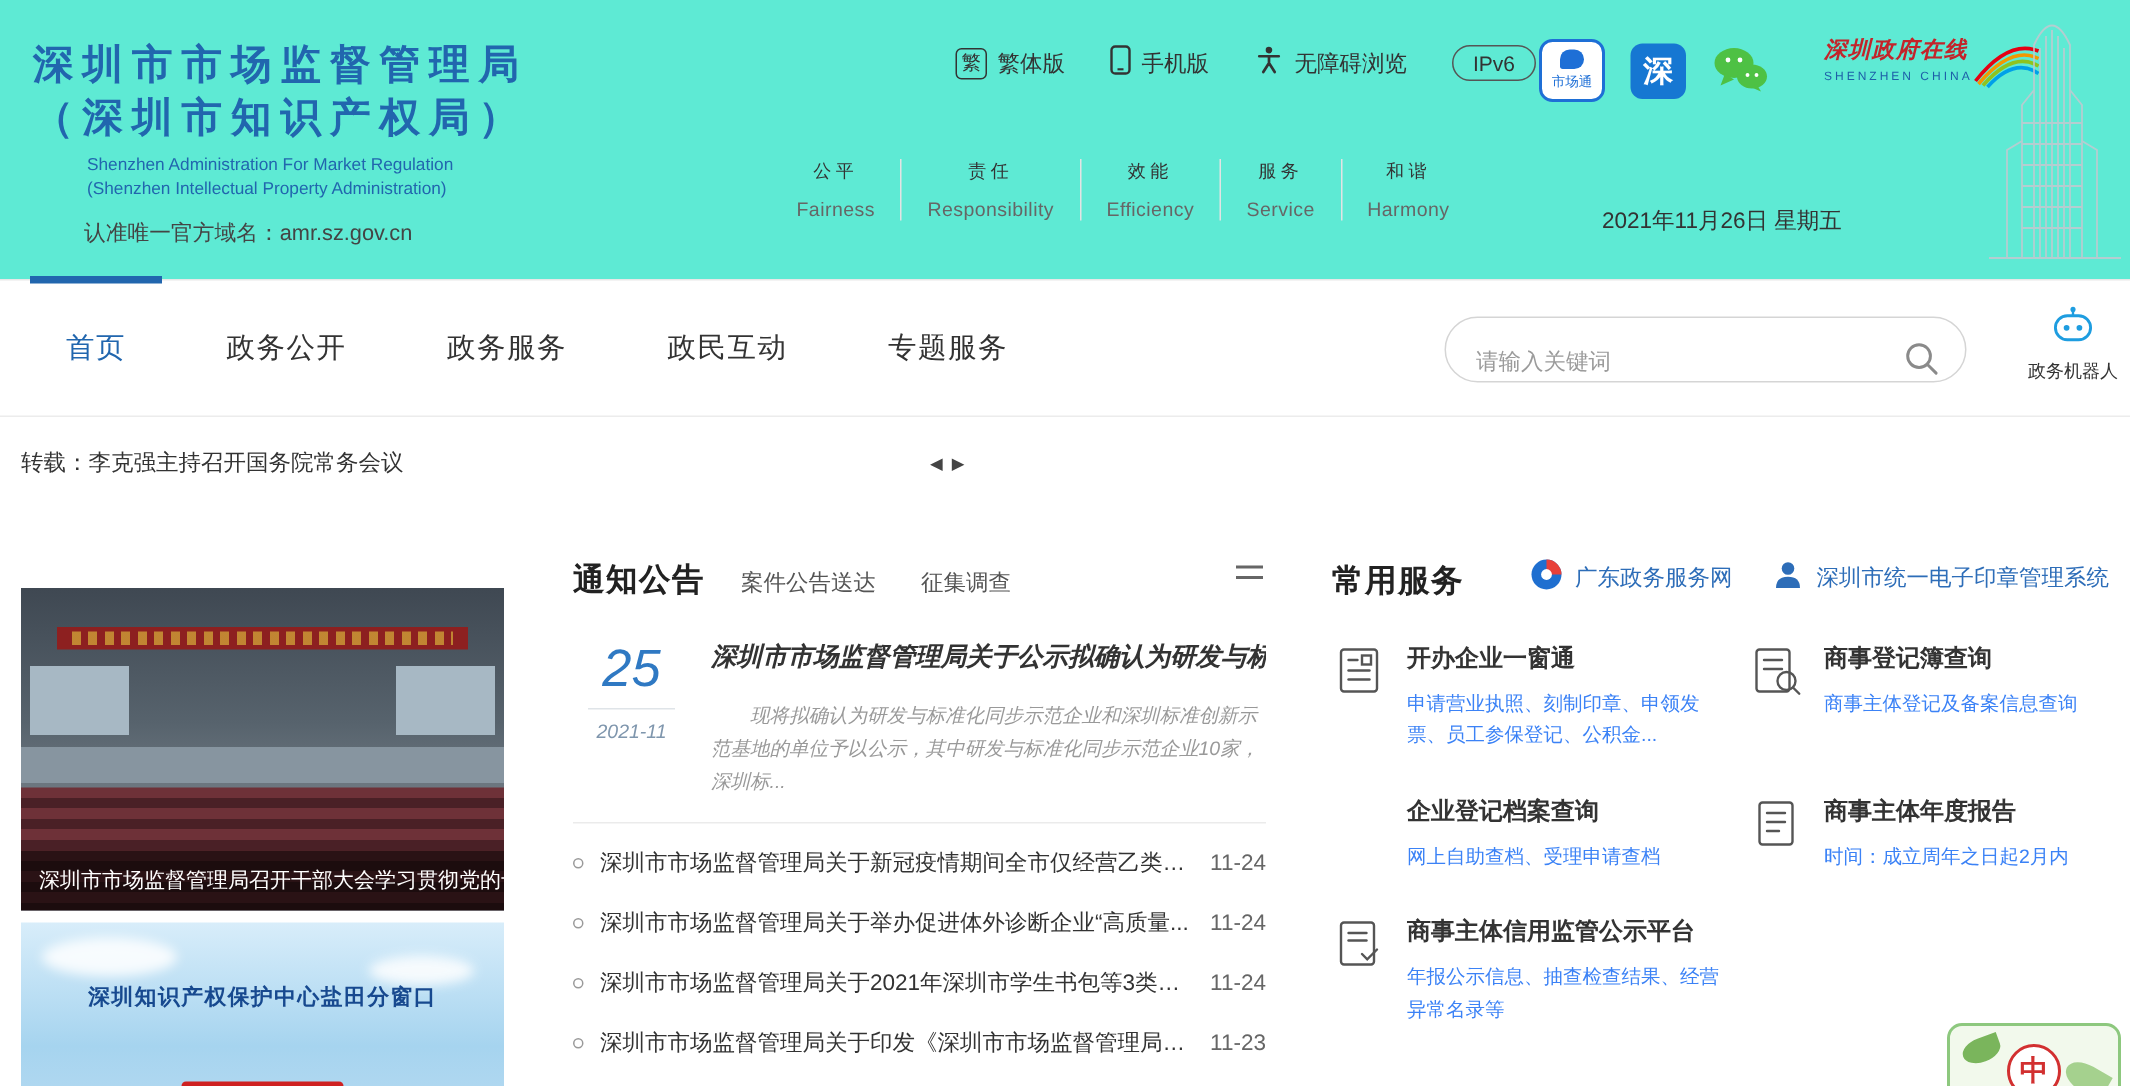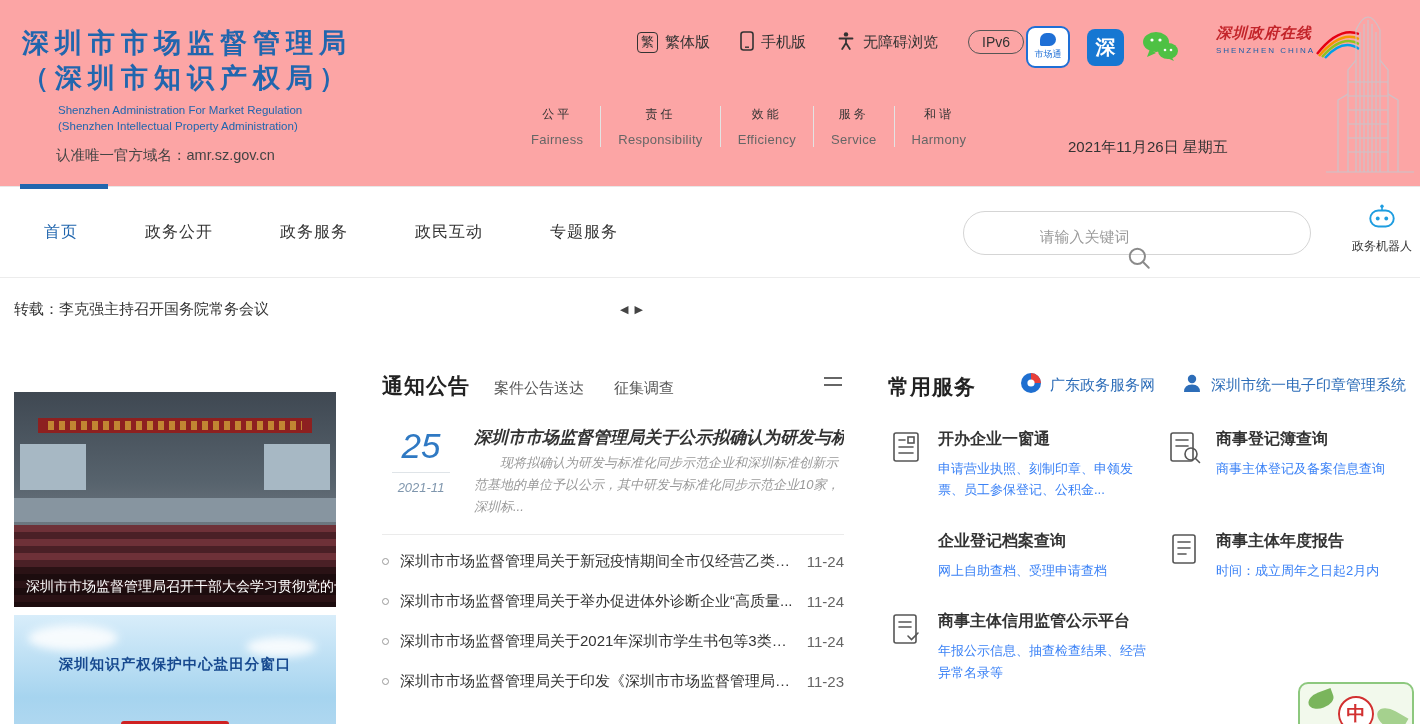--- a/index.html
+++ b/index.html
@@ -1,21 +1,21 @@
 <!DOCTYPE html>
 <html><head>
 <meta charset="utf-8">
 <style>
   * { margin:0; padding:0; box-sizing:border-box; }
   html,body { width:1420px; height:724px; overflow:hidden; }
   body { font-family:"Liberation Sans","DejaVu Sans",sans-serif; background:#fff; color:#333; }
   .page { position:relative; width:1420px; height:724px; overflow:hidden; background:#fff; }
 
   
-  .top-header { position:relative; height:186px; background:#fca5a5; }
+  .top-header { position:relative; height:186px; background:#5eead4; }
   .logo-block { position:absolute; left:22px; top:26px; width:360px; }
   .site-title { font-size:27px; font-weight:bold; color:#2166ae; letter-spacing:6px; line-height:1.3; }
   .site-en { font-size:11.5px; color:#2166ae; margin-left:36px; line-height:1.35; }
   .site-en.first { margin-top:7px; }
   .domain-notice { font-size:14.5px; color:#444; margin-left:34px; margin-top:12px; }
 
   .quick-links { position:absolute; left:637px; top:30px; display:flex; align-items:center; gap:30px; }
   .qlink { display:flex; align-items:center; gap:7px; font-size:15px; color:#333; cursor:pointer; }
   .fan-box { display:inline-flex; width:21px; height:21px; border:1.5px solid #333; border-radius:4px; align-items:center; justify-content:center; font-size:13px; }
   .ipv6-pill { border:1px solid #555; border-radius:13px; padding:3px 13px; font-size:14px; color:#333; cursor:pointer; }
@@ -36,23 +36,23 @@
   .gov-logo { position:absolute; left:1216px; top:24px; display:flex; align-items:flex-start; cursor:pointer; }
   .gov-logo-text .cn { font-size:15px; color:#c3242a; font-weight:bold; font-style:italic; letter-spacing:1px; }
   .gov-logo-text .en { font-size:8px; color:#1d5fa8; letter-spacing:2px; margin-top:3px; }
   .header-date { position:absolute; left:1068px; top:138px; font-size:15px; color:#333; }
   .building-art { position:absolute; right:0; top:0; opacity:.85; }
 
   
   .navbar { position:relative; height:92px; border-top:1px solid #e8e8e8; border-bottom:1px solid #ececec; background:#fff; }
   .nav-indicator { position:absolute; top:-3px; left:20px; width:88px; height:5px; background:#2166ae; }
   .nav-items { display:flex; padding-left:44px; gap:67px; height:100%; align-items:center; }
-  .nav-item { font-size:16px; color:#333; cursor:pointer; letter-spacing:1px; }
+  .nav-item { font-size:19px; color:#333; cursor:pointer; letter-spacing:1px; }
   .nav-item.active { color:#2166ae; }
-  .search-box { position:absolute; left:963px; top:24px; width:348px; height:44px; border:1px solid #d5d5d5; border-radius:22px; display:flex; align-items:center; padding:16px 16px 0 20px; background:#fff;flex-direction:column; }
+  .search-box { position:absolute; left:963px; top:24px; width:348px; height:44px; border:1px solid #d5d5d5; border-radius:22px; display:flex; align-items:center; padding:16px 16px 0 20px; background:#fff; }
   .search-box input { flex:1; border:none; outline:none; font-size:15px; color:#333; font-family:inherit; background:transparent; }
   .search-box input::placeholder { color:#9b9b9b; }
   .robot { position:absolute; left:1345px; top:17px; width:74px; text-align:center; cursor:pointer; }
   .robot-label { font-size:12px; color:#333; margin-top:2px; }
 
   
   .ticker { position:relative; height:62px; background:#fff; }
   .ticker-text { position:absolute; left:14px; top:50%; transform:translateY(-50%); font-size:15px; color:#333; cursor:pointer; }
   .ticker-arrows { position:absolute; left:620px; top:50%; transform:translateY(-50%); font-size:11px; color:#444; letter-spacing:6px; cursor:pointer; }
 
@@ -85,21 +85,21 @@
   .notice-tabs { display:flex; gap:30px; margin-left:24px; }
   .notice-tab { font-size:15px; color:#555; cursor:pointer; }
   .more-icon { position:absolute; right:2px; top:5px; cursor:pointer; }
   .more-icon i { display:block; width:18px; height:2px; background:#666; margin-bottom:5px; }
   .featured { display:flex; margin-top:26px;font-style:italic; }
   .f-date { width:78px; text-align:center; flex-shrink:0; }
   .f-day { font-size:35px; color:#2f79c3; }
   .f-month { font-size:13px; color:#7f96ad; border-top:1px solid #dfe4e8; width:58px; margin:6px auto 0; padding-top:7px; }
   .f-body { flex:1; padding-left:14px; min-width:0; }
   .f-title { font-size:17px; font-weight:bold; color:#333; white-space:nowrap; overflow:hidden; cursor:pointer; }
-  .f-excerpt { font-size:13px; color:#999; margin-top:3px; line-height:1.7; text-indent:2em; }
+  .f-excerpt { font-size:13px; color:#999; margin-top:17px; line-height:1.7; text-indent:2em; }
   .notice-divider { border-bottom:1px solid #ebebeb; margin-top:16px; }
   .notice-list { margin-top:6px; }
   .notice-row { display:flex; align-items:center; height:40px; }
   .bullet { width:7px; height:7px; border:1.5px solid #9a9a9a; border-radius:50%; margin-right:11px; flex-shrink:0; }
   .n-title { flex:1; font-size:15px; color:#333; white-space:nowrap; overflow:hidden; text-overflow:ellipsis; cursor:pointer; }
   .n-date { font-size:15px; color:#666; margin-left:14px; }
 
   
   .services-col { margin-left:44px; flex:1; min-width:0; }
   .svc-links { margin-left:auto; display:flex; gap:26px; align-items:center; }

